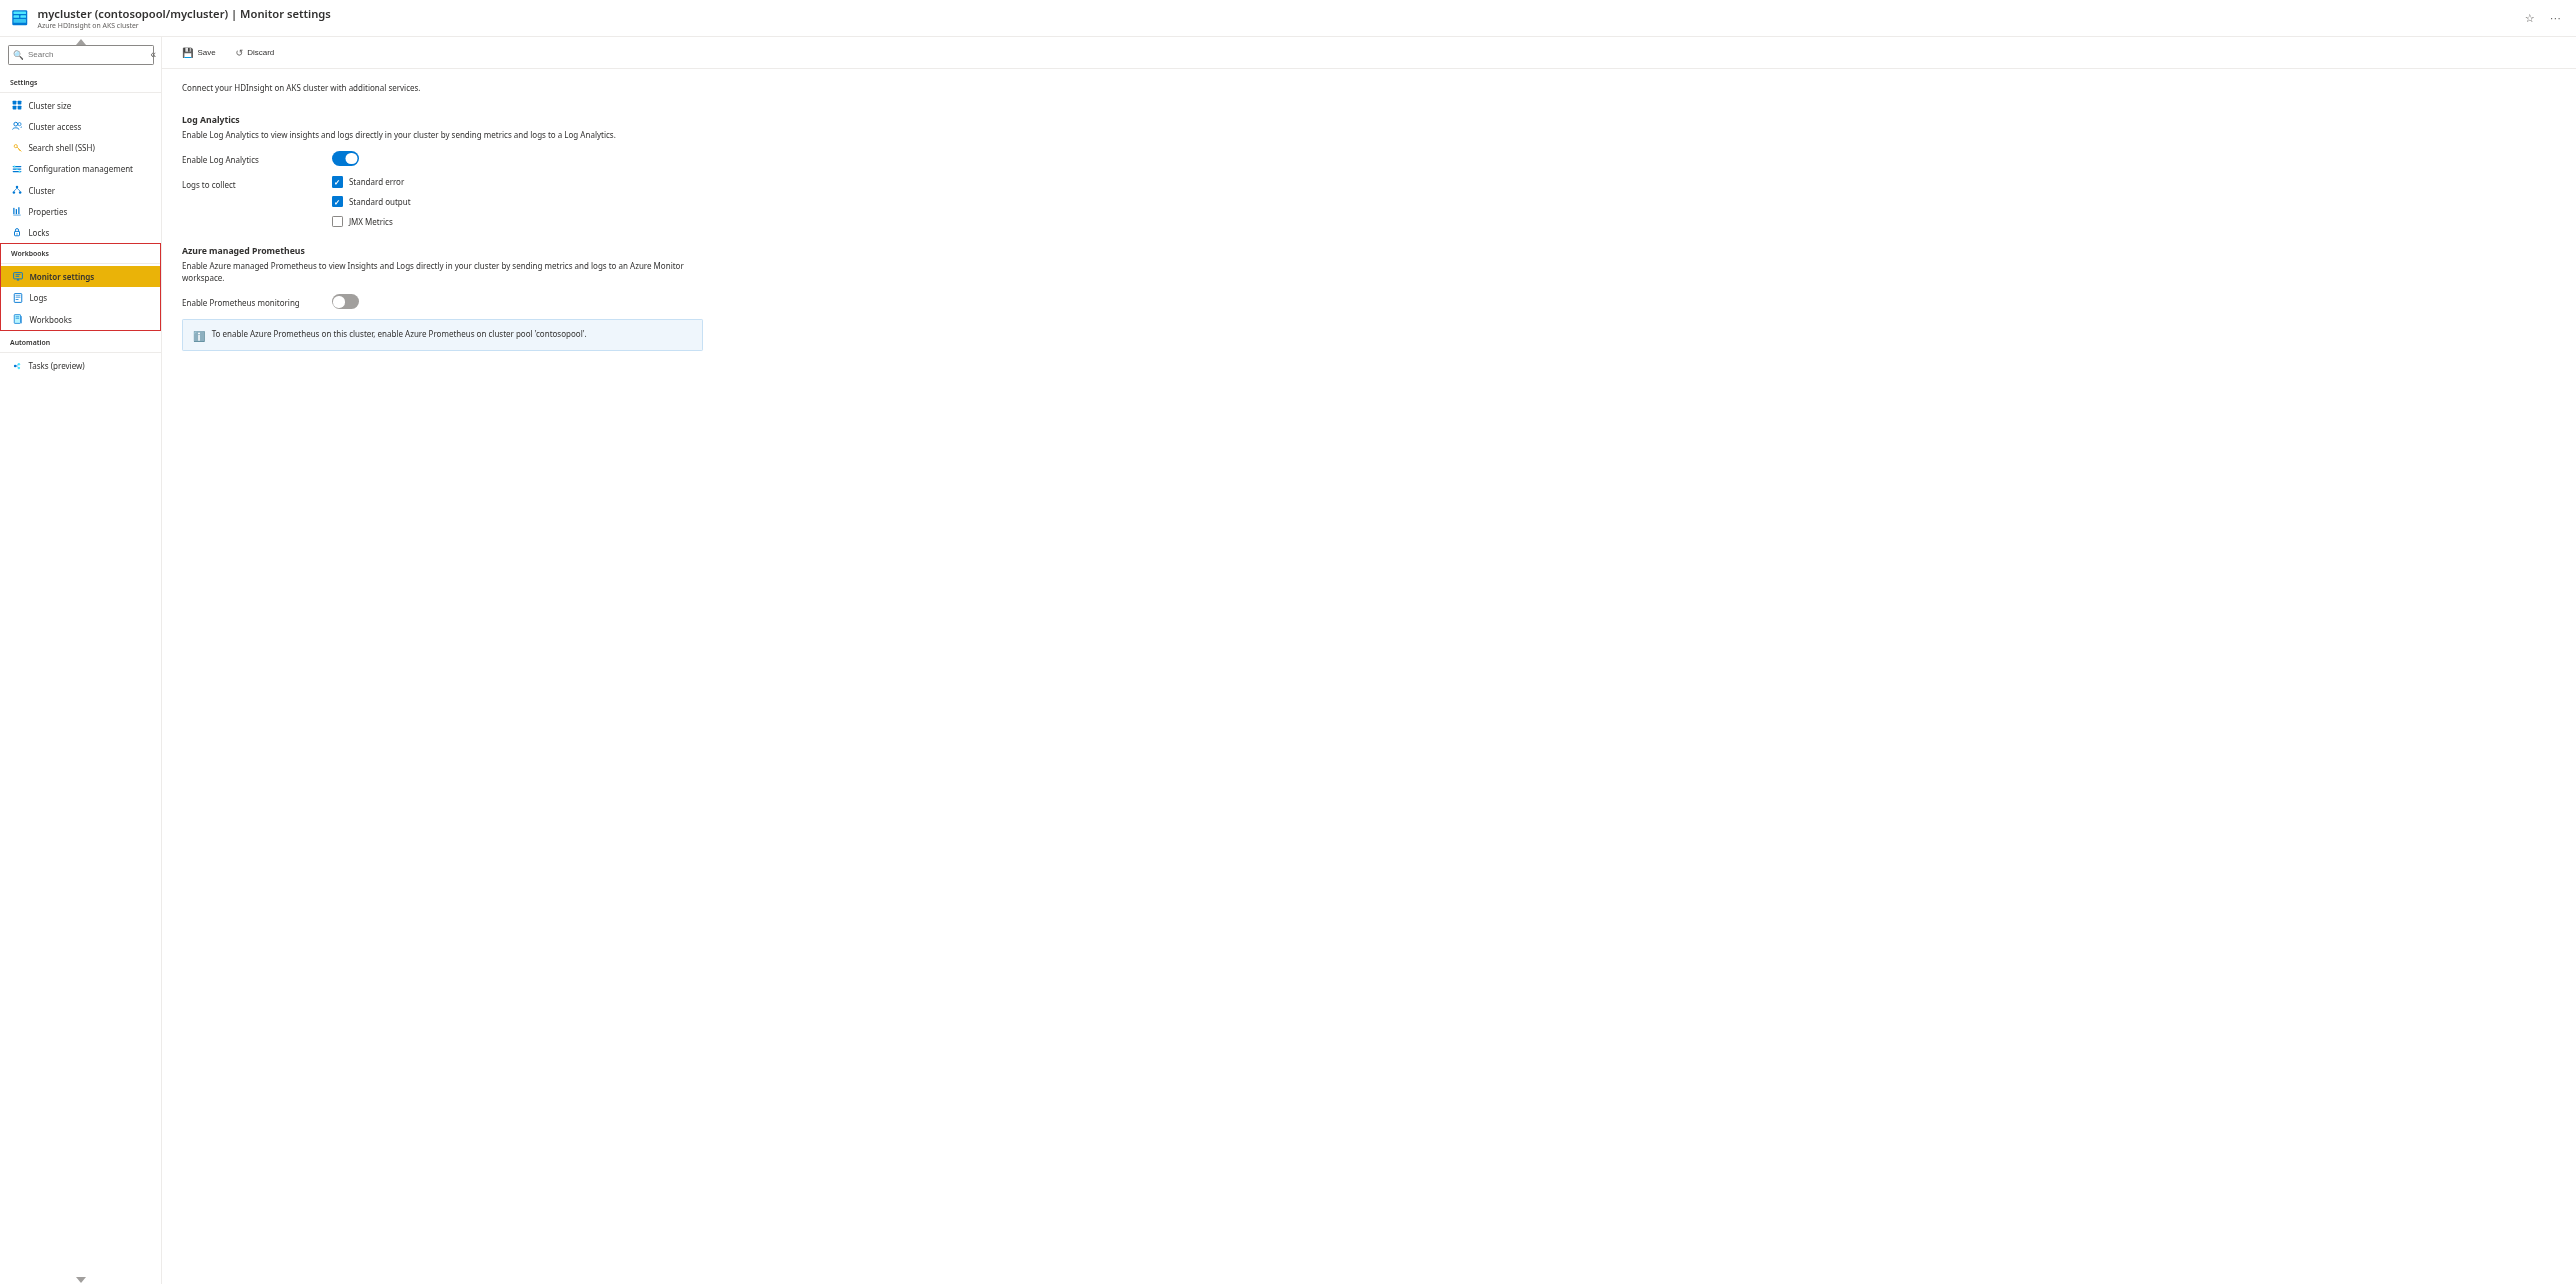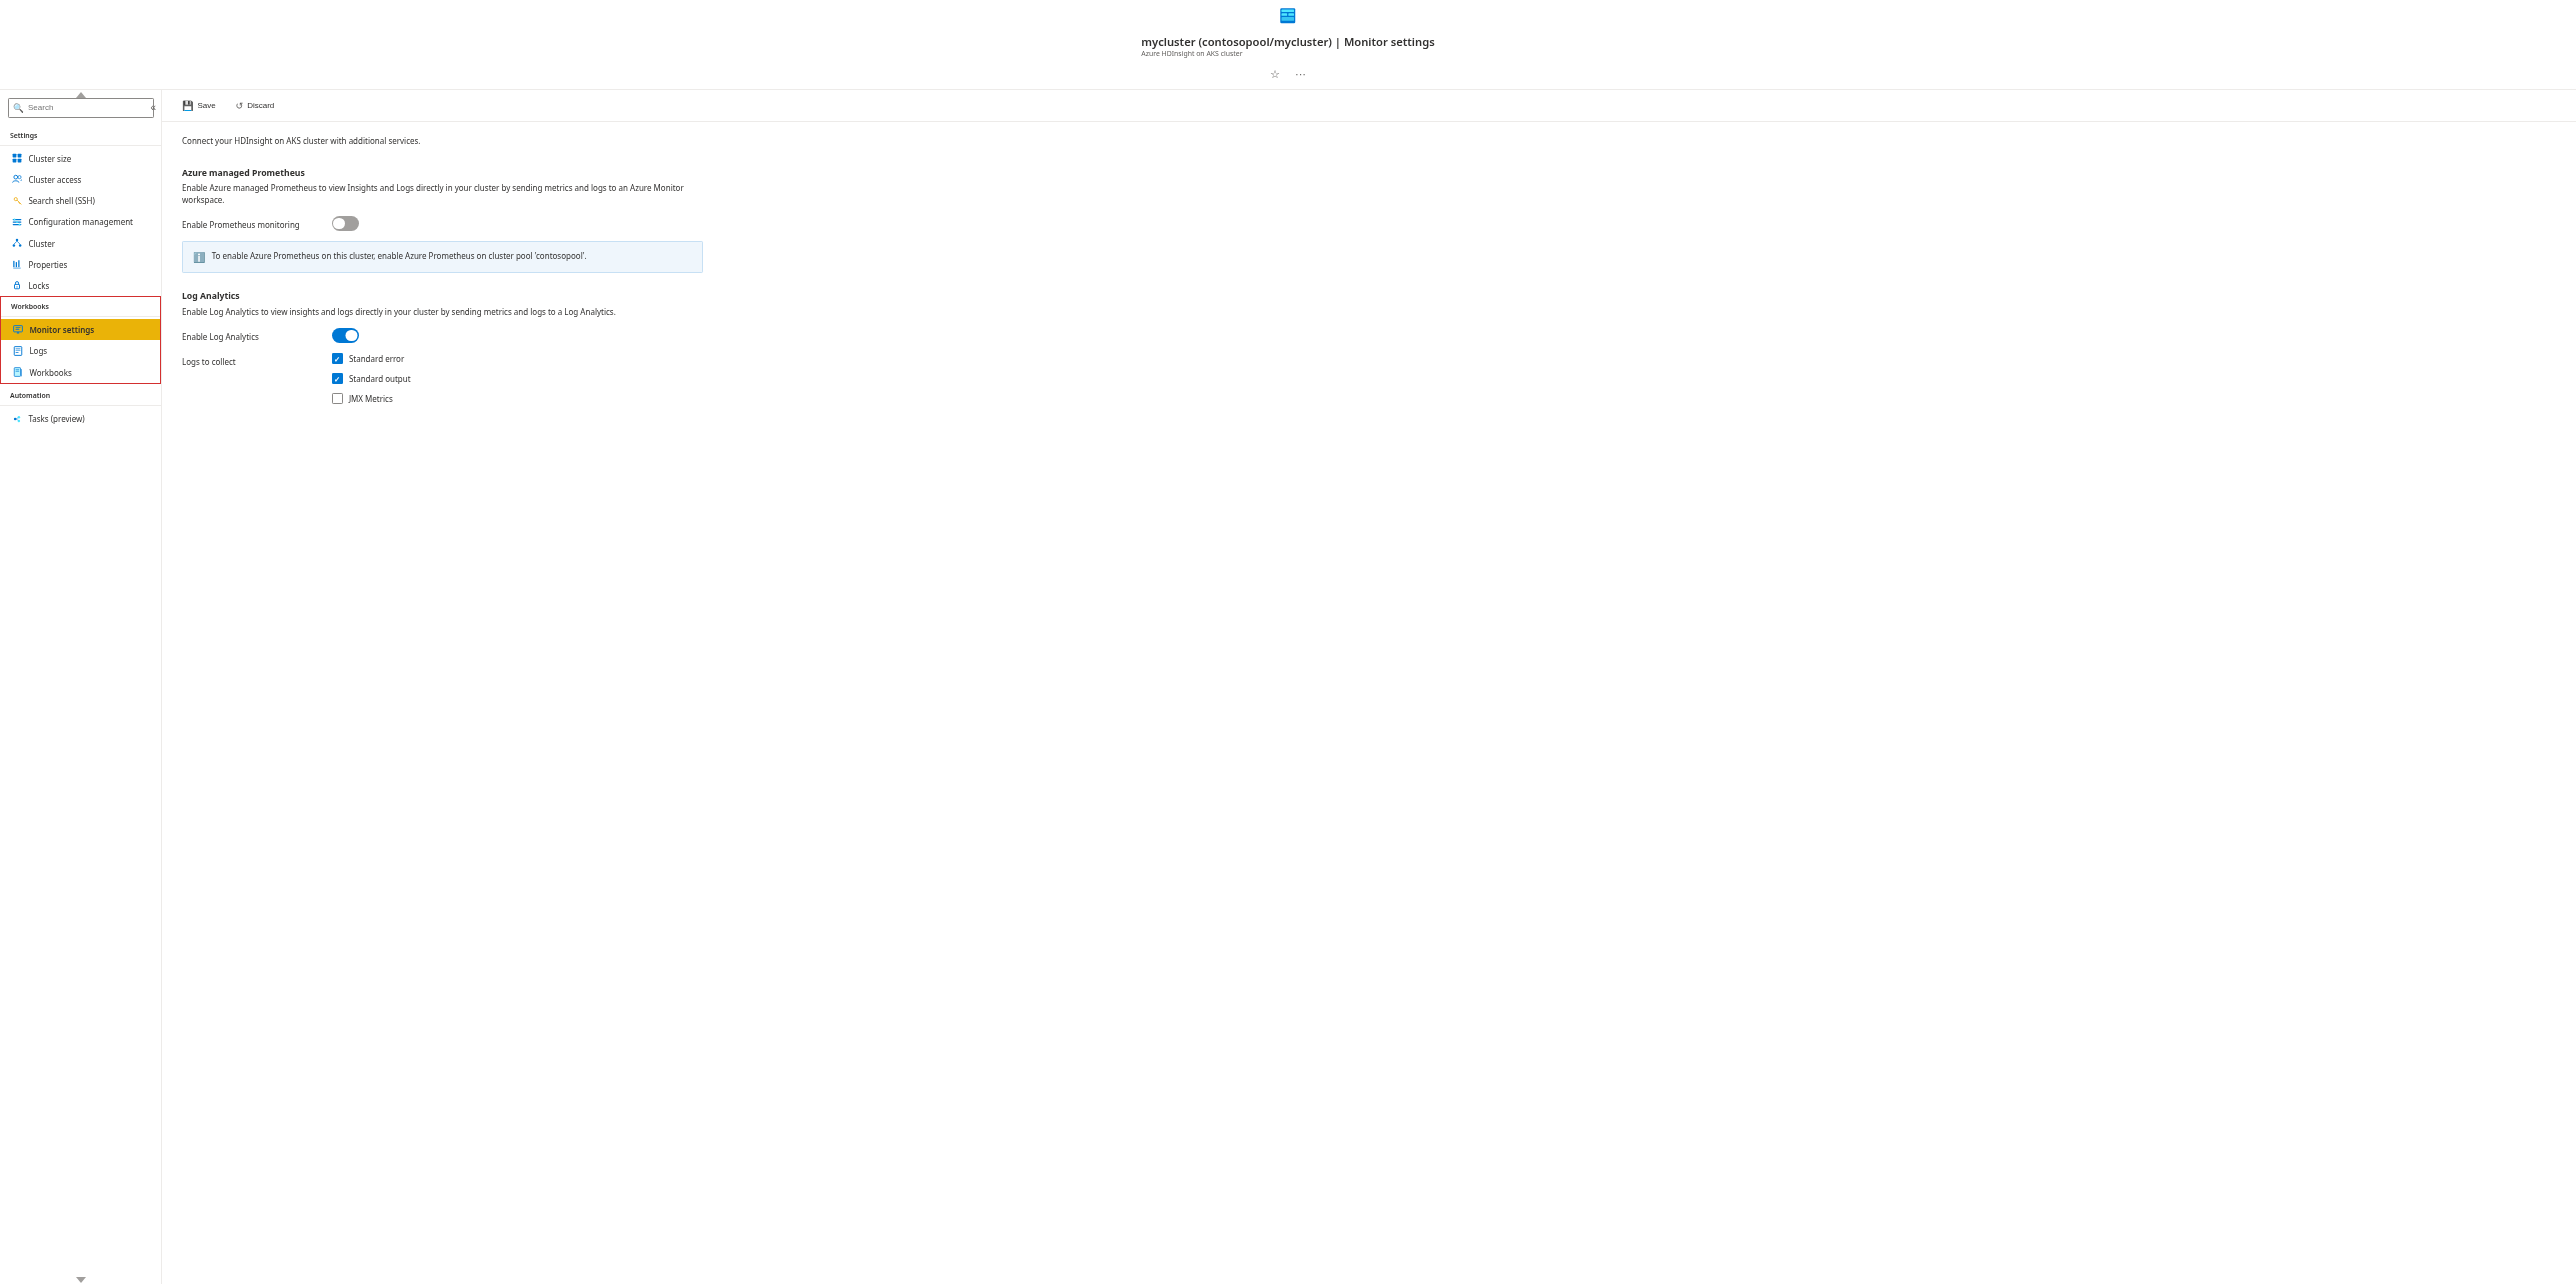--- a/index.html
+++ b/index.html
@@ -1,19 +1,19 @@
 <!DOCTYPE html>
 <html style="font-size:10px"><head>
   <meta charset="utf-8">
   <style>
     * { box-sizing: border-box; margin: 0; padding: 0; }
     body { font-family: 'Segoe UI', system-ui, sans-serif; font-size: 8px; color: #323130; background: #fff; display: flex; flex-direction: column; height: 100vh; overflow: hidden; }
 
     
-    .header { display: flex; align-items: center; padding: 6.2px 10px; border-bottom: 0.6px solid #edebe9; gap: 7.5px; min-height: 35px; flex-direction: column; }
+    .header { display: flex; align-items: center; padding: 6.2px 10px; border-bottom: 0.6px solid #edebe9; gap: 7.5px; min-height: 35px; }
     .header-icon { width: 20px; height: 20px; display: flex; align-items: center; justify-content: center; flex-shrink: 0; }
     .header-icon svg { width: 17.5px; height: 17.5px; }
     .header-title-group { flex: 1; }
     .header-title { font-size: 11.2px; font-weight: 600; color: #323130; }
     .header-subtitle { font-size: 6.9px; color: #605e5c; }
     .header-actions { display: flex; gap: 5px; }
     .header-action-btn { background: none; border: none; cursor: pointer; font-size: 11.2px; color: #605e5c; padding: 2.5px 5px; border-radius: 1.2px; }
 
     
     .layout { display: flex; flex: 1; overflow: hidden; }
@@ -280,37 +280,20 @@
         <span>Save</span>
       </button>
       <button class="toolbar-btn">
         <span class="btn-icon">↺</span>
         <span>Discard</span>
       </button>
     </div>
 
     <div class="content-area">
       <p class="content-description">Connect your HDInsight on AKS cluster with additional services.</p>
-
-      <div class="section">
-        <div class="section-title">Azure managed Prometheus</div>
-        <p class="section-description">Enable Azure managed Prometheus to view Insights and Logs directly in your cluster by sending metrics and logs to an Azure Monitor workspace.</p>
-
-        <div class="form-row">
-          <span class="form-label">Enable Prometheus monitoring</span>
-          <div class="toggle off">
-            <div class="toggle-slider"></div>
-          </div>
-        </div>
-
-        <div class="info-box">
-          <span class="info-icon">ℹ️</span>
-          <span class="info-text">To enable Azure Prometheus on this cluster, enable Azure Prometheus on cluster pool 'contosopool'.</span>
-        </div>
-      </div>
 
       <div class="section">
         <div class="section-title">Log Analytics</div>
         <p class="section-description">Enable Log Analytics to view insights and logs directly in your cluster by sending metrics and logs to a Log Analytics.</p>
 
         <div class="form-row">
           <span class="form-label">Enable Log Analytics</span>
           <div class="toggle on">
             <div class="toggle-slider"></div>
           </div>
@@ -328,16 +311,33 @@
               <span class="checkbox-label">Standard output</span>
             </div>
             <div class="checkbox-item">
               <div class="checkbox-box unchecked"></div>
               <span class="checkbox-label">JMX Metrics</span>
             </div>
           </div>
         </div>
       </div>
 
+      <div class="section">
+        <div class="section-title">Azure managed Prometheus</div>
+        <p class="section-description">Enable Azure managed Prometheus to view Insights and Logs directly in your cluster by sending metrics and logs to an Azure Monitor workspace.</p>
+
+        <div class="form-row">
+          <span class="form-label">Enable Prometheus monitoring</span>
+          <div class="toggle off">
+            <div class="toggle-slider"></div>
+          </div>
+        </div>
+
+        <div class="info-box">
+          <span class="info-icon">ℹ️</span>
+          <span class="info-text">To enable Azure Prometheus on this cluster, enable Azure Prometheus on cluster pool 'contosopool'.</span>
+        </div>
+      </div>
+
     </div>
   </div>
 </div>
 
 
 </body></html>

